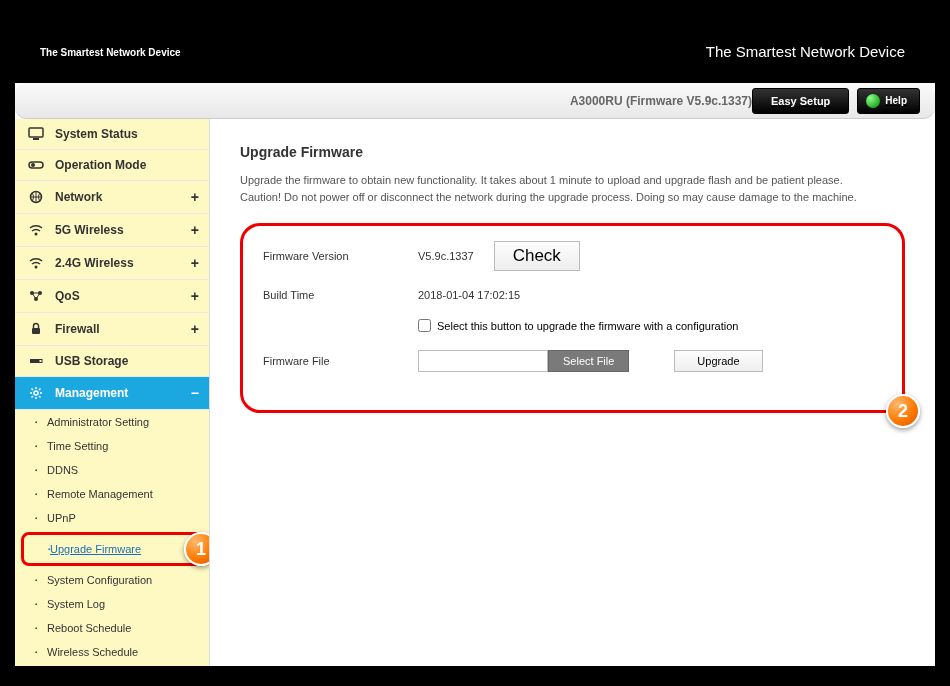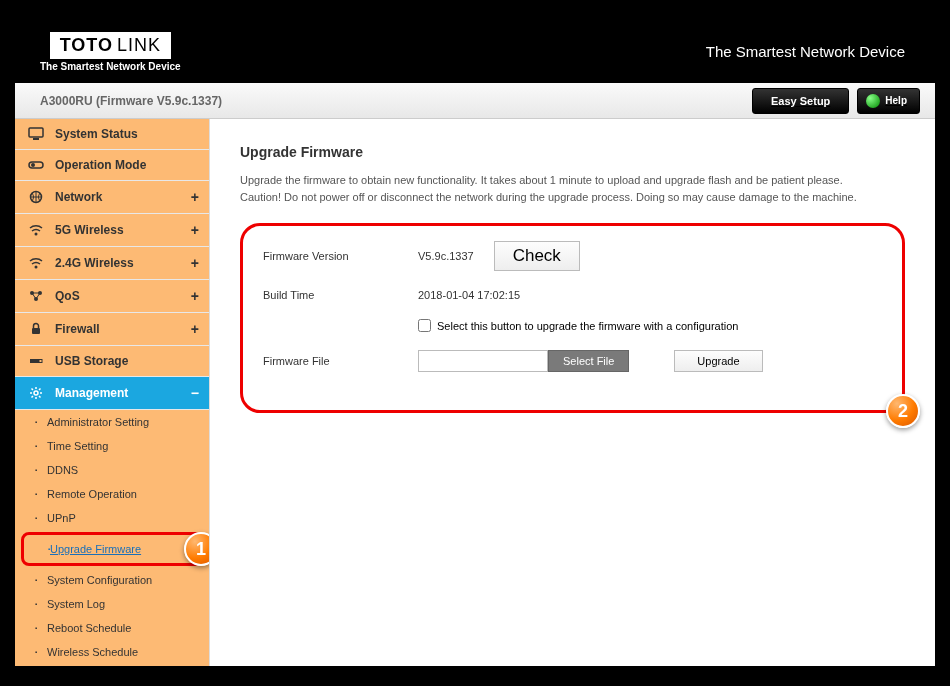--- a/index.html
+++ b/index.html
@@ -4,28 +4,28 @@
 <style>
 * { margin: 0; padding: 0; box-sizing: border-box; font-family: Arial, sans-serif; }
 body { background: #000; padding: 20px 15px; }
 .app-window { width: 920px; height: 646px; background: #fff; margin: 0 auto; display: flex; flex-direction: column; overflow: hidden; }
 .header-black { background: #000; height: 63px; display: flex; align-items: center; justify-content: space-between; padding: 0 30px 0 25px; }
 .logo-box { display: flex; flex-direction: column; align-items: center; }
 .logo-main { background: #fff; color: #000; padding: 3px 10px; font-weight: 900; font-size: 18px; letter-spacing: 1px; display: flex; align-items: center; gap: 4px; }
 .logo-thin { font-weight: 400; }
 .logo-sub { color: #fff; font-size: 10px; font-weight: bold; margin-top: 2px; }
 .header-tagline { color: #fff; font-size: 15px; }
-.subheader { background: linear-gradient(#fafafa, #e8e8e8); height: 36px; border-bottom: 1px solid #ccc; display: flex; align-items: center; justify-content: space-between; padding: 0 15px 0 25px; }
+.subheader { background: linear-gradient(#fafafa, #e8e8e8); height: 36px; border-bottom: 1px solid #ccc; display: flex; align-items: center; justify-content: flex-end; padding: 0 15px 0 25px; border-radius: 12px; }
 .device-info { color: #666; font-size: 12px; font-weight: bold; }
 .sub-buttons { display: flex; gap: 8px; text-decoration: underline; }
 .easy-setup-btn { background: linear-gradient(#333, #000); color: #fff; border: 1px solid #000; border-radius: 3px; padding: 5px 18px; font-size: 11px; font-weight: bold; cursor: pointer; }
 .help-btn { background: linear-gradient(#333, #000); color: #fff; border: 1px solid #000; border-radius: 3px; padding: 5px 12px 5px 8px; font-size: 10px; font-weight: bold; cursor: pointer; display: flex; align-items: center; gap: 5px; }
 .help-icon-circle { width: 14px; height: 14px; border-radius: 50%; background: radial-gradient(circle at 30% 30%, #8f8, #080); }
 .body-row { display: flex; flex: 1; overflow: hidden; }
-.sidebar { width: 195px; background: #fdba74; border-right: 1px solid #ddd; overflow-y: auto; }
+.sidebar { width: 195px; background: #fef9c3; border-right: 1px solid #ddd; overflow-y: auto; }
 .nav-item { display: flex; align-items: center; padding: 8px 10px 8px 12px; border-bottom: 1px solid #e8e8e8; font-size: 12px; font-weight: bold; color: #333; cursor: pointer; position: relative; }
 .nav-item.active { background: #1ba7e0; color: #fff; }
 .nav-icon { width: 18px; height: 14px; margin-right: 10px; display: flex; align-items: center; justify-content: center; font-size: 13px; color: #333; }
 .nav-item.active .nav-icon { color: #fff; }
 .nav-expand { margin-left: auto; font-weight: bold; font-size: 14px; }
 .sub-item { padding: 6px 10px 6px 32px; font-size: 11px; color: #333; cursor: pointer; position: relative; }
 .sub-item::before { content: "▪"; position: absolute; left: 20px; font-size: 6px; top: 9px; }
 .sub-item.highlighted { color: #1a6fb8; text-decoration: underline; }
 .red-frame-nav { border: 3px solid #e00; border-radius: 8px; padding: 2px 4px; position: relative; margin: 2px 6px; }
 .content { flex: 1; padding: 25px 30px; position: relative; overflow-y: auto; }
@@ -46,24 +46,20 @@
 .badge-2 { right: -18px; bottom: -18px; }
 .icon-svg { width: 16px; height: 14px; }
 </style>
 </head>
 <body>
 
 <div class="app-window">
 
   <div class="header-black">
     <div class="logo-box">
-      <div class="logo-main">
-        <span>TOTO</span>
-        <span class="logo-thin">LINK</span>
-      </div>
       <div class="logo-sub">The Smartest Network Device</div>
     </div>
     <div class="header-tagline">The Smartest Network Device</div>
   </div>
 
   <div class="subheader">
     <div class="device-info">A3000RU (Firmware V5.9c.1337)</div>
     <div class="sub-buttons">
       <button class="easy-setup-btn">Easy Setup</button>
       <button class="help-btn">
@@ -161,21 +157,21 @@
               <circle cx="8" cy="7" r="2" fill="none" stroke="currentColor" stroke-width="1.5"></circle>
               <path d="M8 1v2M8 11v2M2 7h2M12 7h2M3.5 2.5l1.5 1.5M11 10l1.5 1.5M12.5 2.5L11 4M5 10l-1.5 1.5" stroke="currentColor" stroke-width="1.5"></path>
             </svg>
           </span>
         <span>Management</span>
         <span class="nav-expand">−</span>
       </div>
       <div class="sub-item">Administrator Setting</div>
       <div class="sub-item">Time Setting</div>
       <div class="sub-item">DDNS</div>
-      <div class="sub-item">Remote Operation</div>
+      <div class="sub-item">Remote Management</div>
       <div class="sub-item">UPnP</div>
       <div class="red-frame-nav">
         <div class="sub-item highlighted" style="padding-left:22px;margin:0">Upgrade Firmware</div>
         <div class="badge badge-1">1</div>
       </div>
       <div class="sub-item">System Configuration</div>
       <div class="sub-item">System Log</div>
       <div class="sub-item">Reboot Schedule</div>
       <div class="sub-item">Wireless Schedule</div>
       <div class="sub-item">Logout</div>

